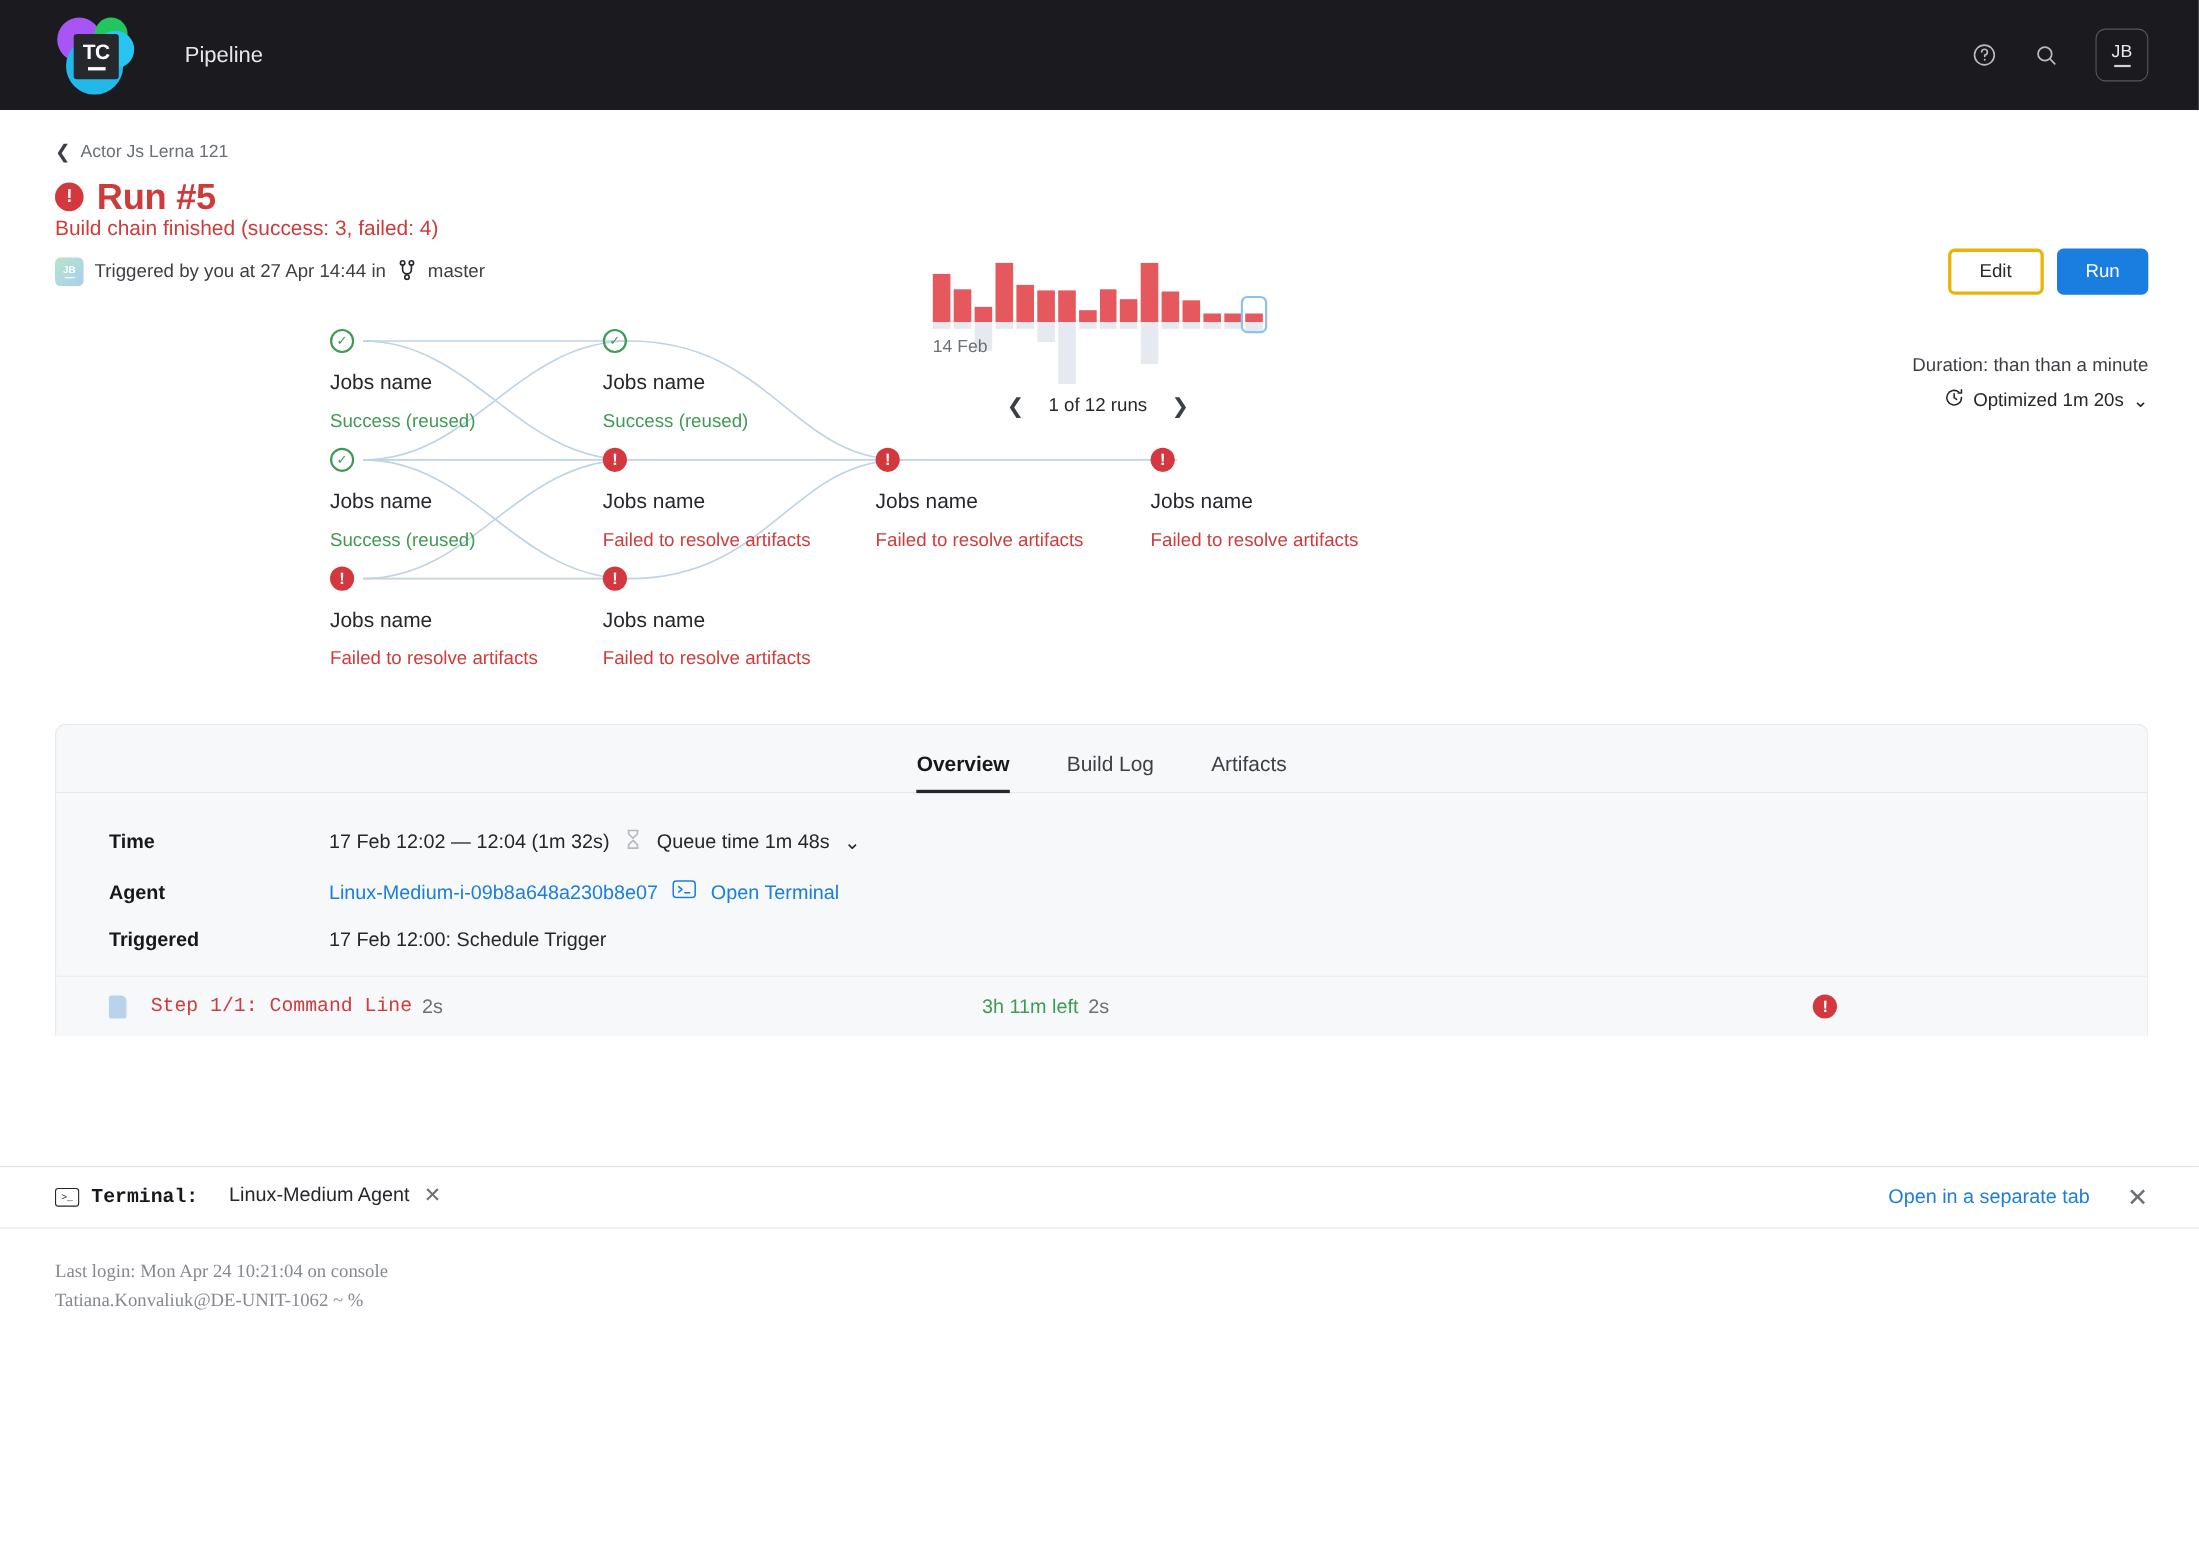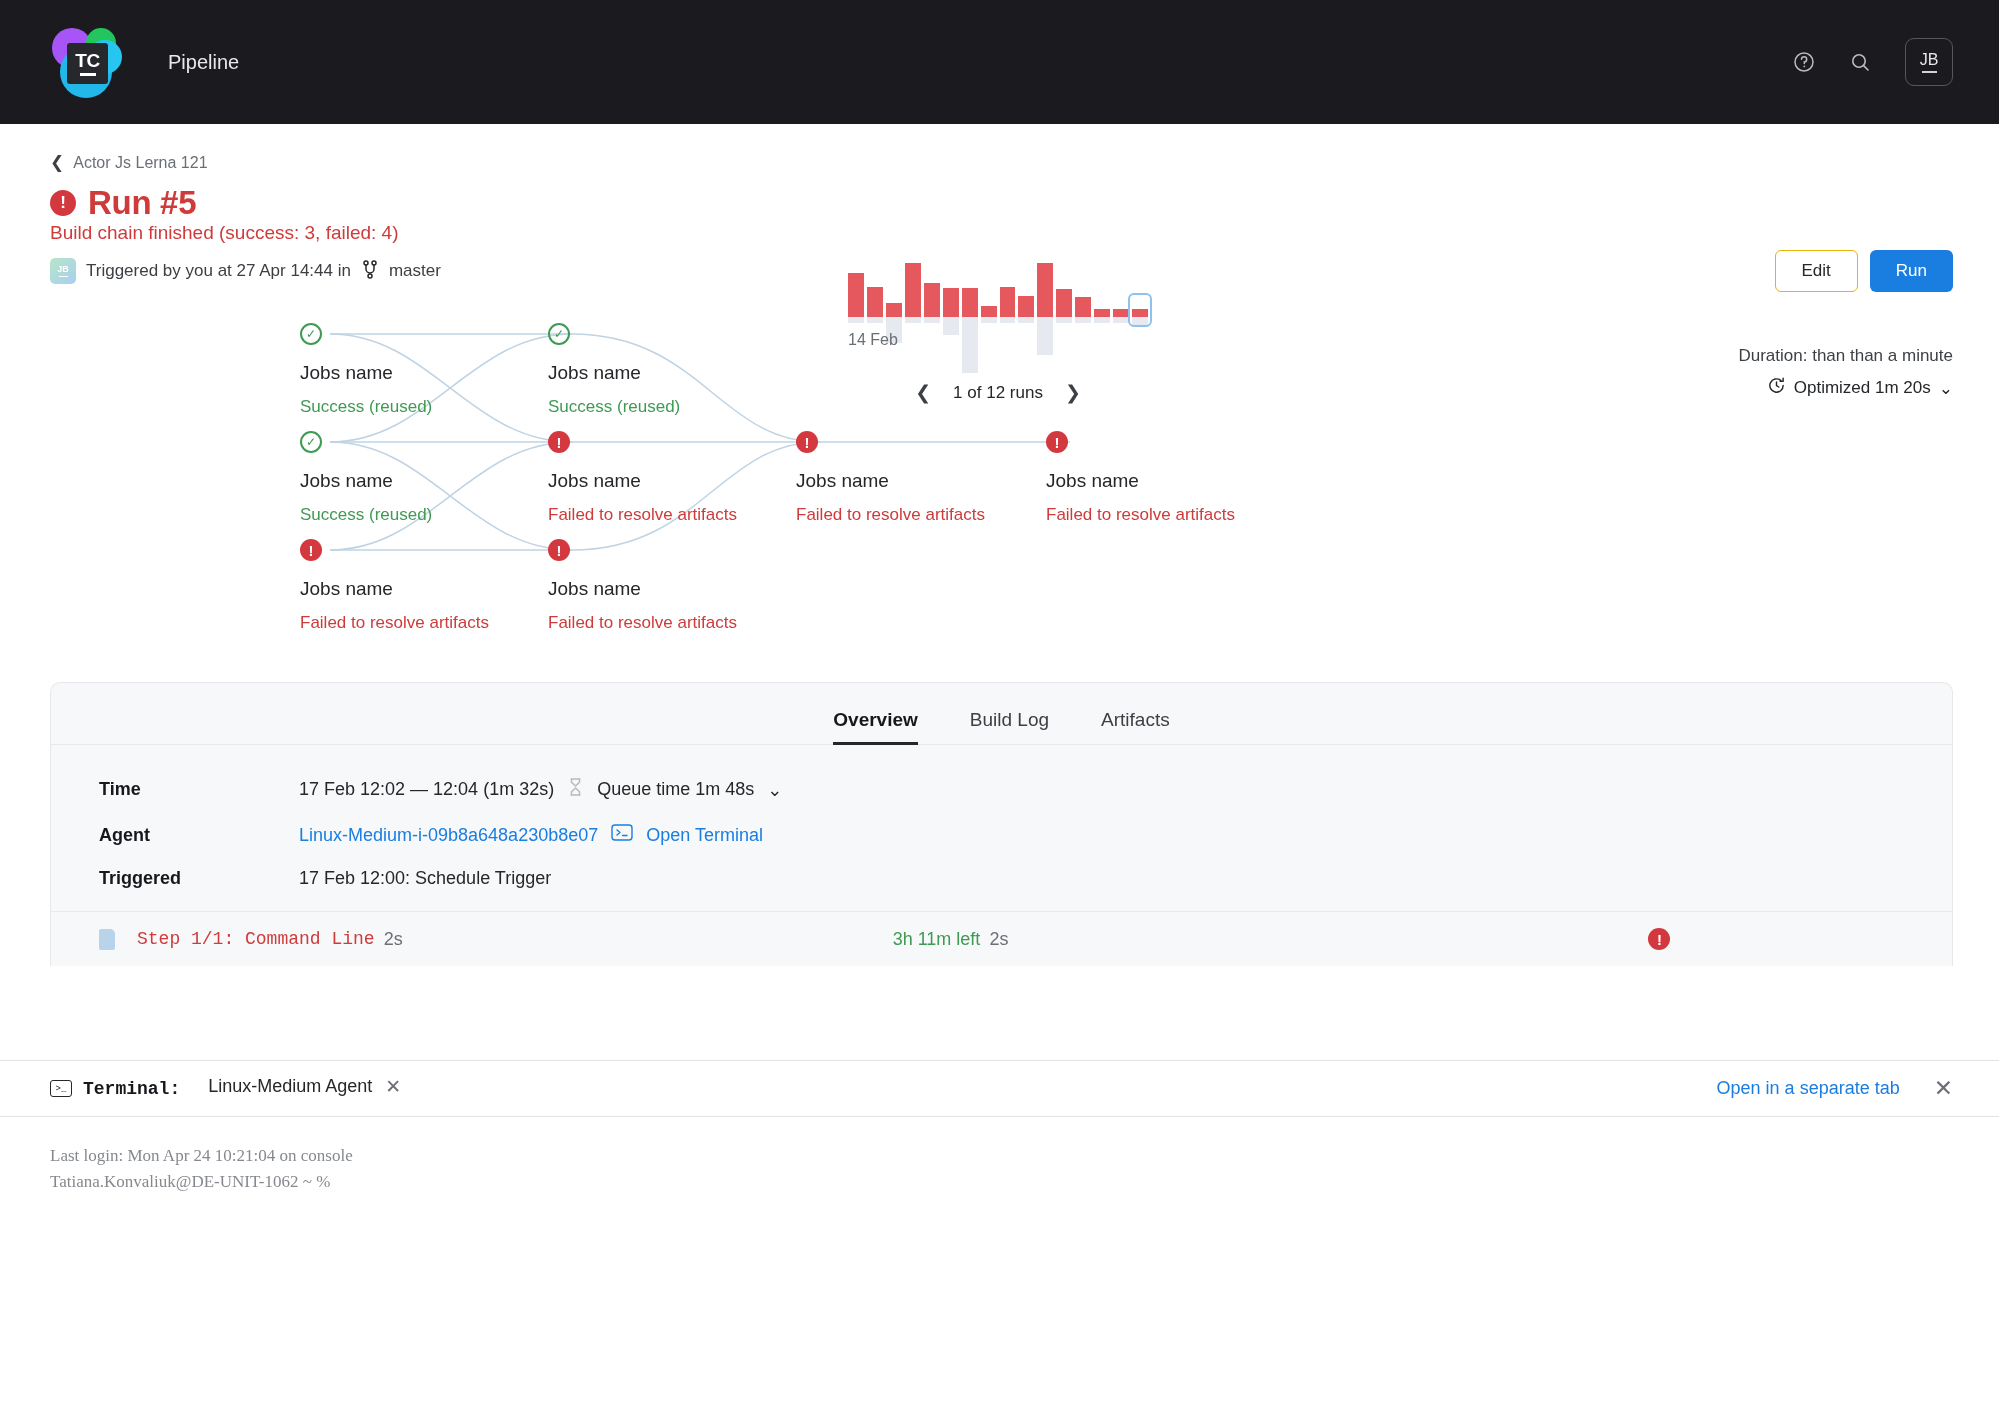--- a/index.html
+++ b/index.html
@@ -5,21 +5,21 @@
   * { box-sizing: border-box; margin: 0; padding: 0; }
   html, body {
     width: 1999px; height: 1406px;
     font-family: "Liberation Sans", sans-serif;
     background: #ffffff;
     overflow: hidden;
   }
 
   
   .header {
-    height: 124px; background: #1b1b1f;
+    height: 100px; background: #1b1b1f;
     display: flex; align-items: center;
     padding: 0 46px 0 50px;
   }
   .logo-wrap { position: relative; width: 72px; height: 72px; flex: none; }
   .logo-blob { position: absolute; border-radius: 50%; filter: blur(0.2px); }
   .blob-purple { width: 40px; height: 40px; left: 2px; top: 2px; background: #a855f7; }
   .blob-green  { width: 30px; height: 30px; left: 36px; top: 2px; background: #22c55e; }
   .blob-cyan   { width: 52px; height: 52px; left: 10px; top: 20px; background: #22b8ea; }
   .blob-cyan2  { width: 34px; height: 34px; left: 38px; top: 14px; background: #27c6f0; }
   .logo-square {
@@ -105,21 +105,21 @@
     margin-top: 36px; color: #25272b; font-size: 17px;
   }
   .runs-nav .nv { color: #3c3f44; font-size: 19px; }
 
   
   .actions { position: absolute; right: 46px; top: 126px; display: flex; gap: 12px; }
   .btn {
     height: 42px; padding: 0 26px; border-radius: 6px; font-size: 17px;
     display: flex; align-items: center; justify-content: center;
   }
-  .btn-edit { background: #fff; border: 1px solid #eab308; color: #25272b; }
+  .btn-edit { background: #fff; border: 3px solid #eab308; color: #25272b; }
   .btn-run { background: #1a7ee0; color: #fff; }
   .duration-box {
     position: absolute; right: 46px; top: 222px; text-align: right;
   }
   .duration-txt { color: #3c3f44; font-size: 17px; }
   .optimized {
     display: flex; align-items: center; justify-content: flex-end; gap: 8px;
     margin-top: 10px; color: #25272b; font-size: 17px;
   }
 

